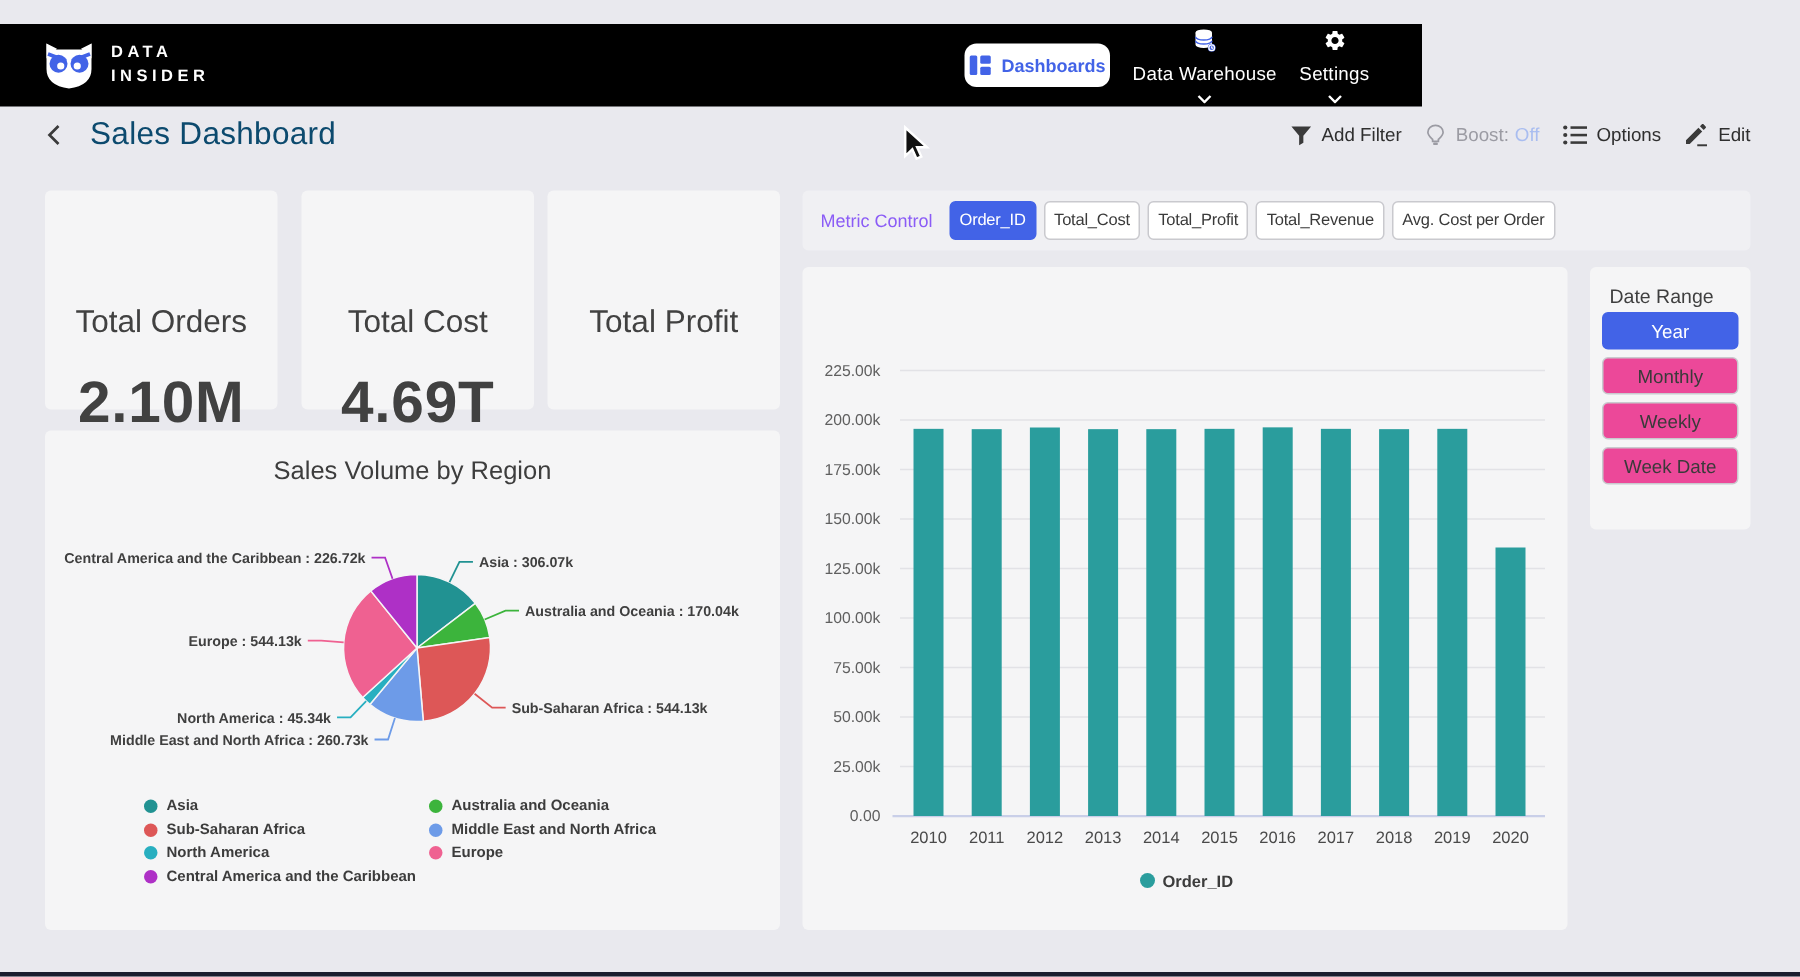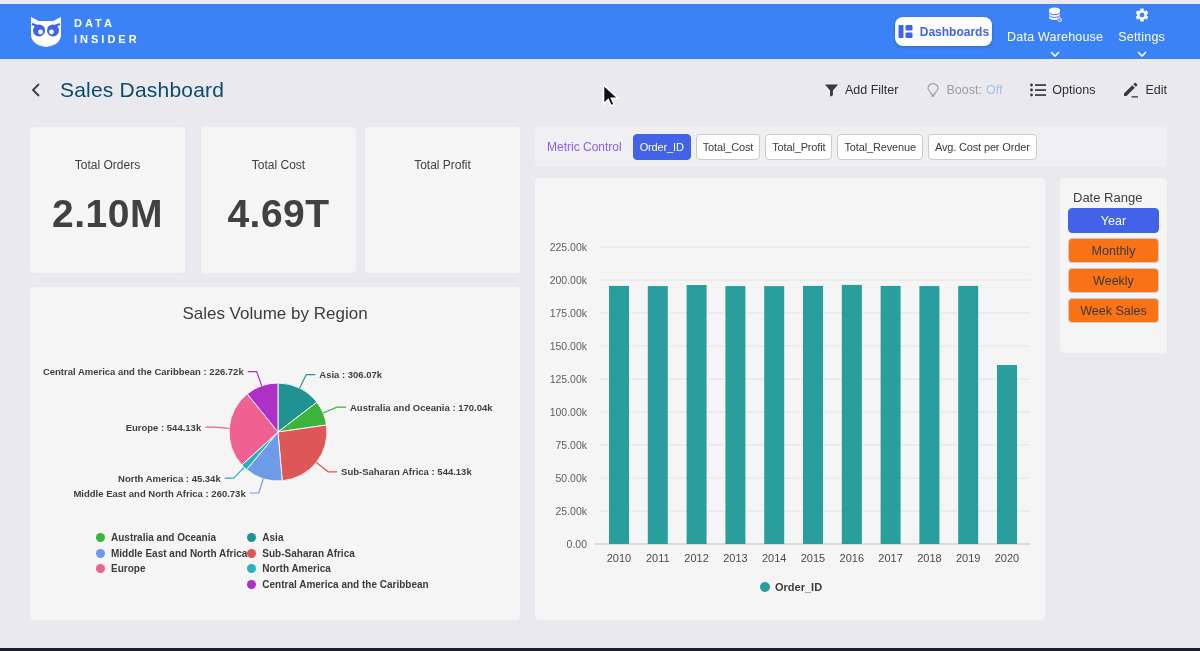--- a/index.html
+++ b/index.html
@@ -1,49 +1,49 @@
 <!DOCTYPE html>
 <html><head>
 <meta charset="utf-8">
 <style>
   * { margin:0; padding:0; box-sizing:border-box; }
   html,body { width:1200px; height:651px; }
   body { font-family:"Liberation Sans", sans-serif; background:#e9e9ee; position:relative; overflow:hidden; }
-  .navbar { position:absolute; left:0; top:4px; width:1200px; height:55px; background:#3b82f6; display:flex; align-items:center; justify-content:space-between; padding:0 35px 0 28px; }
+  .navbar { position:absolute; left:0; top:16px; width:948px; height:55px; background:#000000; display:flex; align-items:center; justify-content:space-between; padding:0 35px 0 28px; }
   .brand { display:flex; align-items:center; gap:10px; }
   .brand-text { color:#fff; font-size:11px; font-weight:bold; letter-spacing:3px; line-height:1.4; }
   .nav-right { display:flex; align-items:center; gap:15px; }
   .dash-btn { display:flex; align-items:center; gap:7px; background:#fff; border:none; border-radius:8px; padding:7px 3px; color:#4263e7; font-size:12px; font-weight:bold; font-family:inherit; box-shadow:0 1px 3px rgba(0,0,0,.2); cursor:pointer; }
   .nav-item { display:flex; align-items:center; gap:7px; color:#fff; font-size:12.5px; font-weight:normal; cursor:pointer; letter-spacing:.2px;flex-direction:column; }
   .page-header { position:absolute; left:0; top:55px; width:1200px; height:70px; display:flex; align-items:center; padding:0 33px 0 28px; }
   .back-icon { margin-right:16px; display:flex; align-items:center; }
   .page-title { font-size:21px; font-weight:normal; color:#0c4a6e; letter-spacing:.2px; }
-  .header-actions { margin-left:auto; display:flex; align-items:center; gap:28px; }
+  .header-actions { margin-left:auto; display:flex; align-items:center; gap:16px; }
   .h-action { display:flex; align-items:center; gap:6px; font-size:12.5px; color:#2f2f2f; font-weight:normal; cursor:pointer; }
   .boost-label { color:#9b9ba3; }
   .boost-off { color:#a9bdf0; margin-left:-2px; }
   .card { position:absolute; background:#f5f5f6; border-radius:4px; }
   .kpi { width:155px; height:146px; display:flex; flex-direction:column; align-items:center; padding-top:31px; }
-  .kpi-label { font-size:12px; color:#414141; }
+  .kpi-label { font-size:21px; color:#414141;margin-top:45px; }
   .kpi-value { font-size:39px; font-weight:bold; color:#414141; margin-top:20px; letter-spacing:.5px; }
   .metric-bar { position:absolute; left:535px; top:127px; width:632px; height:40px; background:#f0f0f3; border-radius:4px; display:flex; align-items:center; }
   .metric-label { margin-left:12px; font-size:12px; color:#8b5cf6; flex:none; }
   .chips { display:flex; gap:5px; margin-left:11px; }
   .chip { font-family:inherit; font-size:11px; letter-spacing:-0.15px; color:#3a3a3a; background:#fff; border:1px solid #c9c9ce; border-radius:4px; padding:0 6px; height:26px; cursor:pointer; white-space:nowrap; }
   .chip.sel { background:#4263e7; color:#fff; border-color:#4263e7; }
   .chart-title { position:absolute; width:100%; text-align:center; font-size:17px; color:#3d3d3d; }
   .pie-legend { position:absolute; left:66px; top:245px; display:flex; }
   .leg-col { display:flex; flex-direction:column; gap:4.5px; }
   .leg-col.c1 { width:190px; }
   .leg-item { display:flex; align-items:center; gap:6px; font-size:10px; font-weight:bold; color:#3c3c3c; cursor:pointer; }
   .leg-dot { width:9px; height:9px; border-radius:50%; flex:none; }
   .date-panel { position:absolute; left:1060px; top:178px; width:107px; height:175px; background:#f5f5f6; border-radius:4px; }
   .dr-label { position:absolute; left:13px; top:12px; font-size:13px; color:#3f3f3f; }
   .dr-buttons { position:absolute; left:8px; top:30px; display:flex; flex-direction:column; gap:5px; width:91px; }
-  .dbtn { font-family:inherit; height:25px; font-size:12.5px; color:#3a3a3a; background:#f97316; border:1px solid #c9c9ce; border-radius:4px; cursor:pointer; }
+  .dbtn { font-family:inherit; height:25px; font-size:12.5px; color:#3a3a3a; background:#ec4899; border:1px solid #c9c9ce; border-radius:4px; cursor:pointer; }
   .dbtn.sel { background:#4263e7; color:#fff; border-color:#4263e7; }
   .pie-label { font-size:9.5px; font-weight:bold; fill:#3f3f3f; }
   .footer-bar { position:absolute; left:0; top:648px; width:1200px; height:3px; background:#1a1d2e; }
   .cursor { position:absolute; left:598px; top:83px; }
 </style>
 </head>
 <body>
 
 <header class="navbar">
   <div class="brand">
@@ -182,50 +182,50 @@
       <polyline points="214.1,180.4 203.7,191.2 194.7,191.2" fill="none" stroke="#28afc0" stroke-width="1.2"></polyline>
       <text x="190.7" y="194.7" text-anchor="end" class="pie-label">North America : 45.34k</text>
       <path d="M248,145L211.8,178.0A49,49,0,0,1,217.2,106.9Z" fill="#ef6191" stroke="#f5f5f6" stroke-width="1"></path>
       <polyline points="199.1,141.3 184.2,140.1 175.2,140.1" fill="none" stroke="#ef6191" stroke-width="1.2"></polyline>
       <text x="171.2" y="143.6" text-anchor="end" class="pie-label">Europe : 544.13k</text>
       <path d="M248,145L217.2,106.9A49,49,0,0,1,248.0,96.0Z" fill="#ae30c6" stroke="#f5f5f6" stroke-width="1"></path>
       <polyline points="231.7,98.8 226.7,84.7 217.7,84.7" fill="none" stroke="#ae30c6" stroke-width="1.2"></polyline>
       <text x="213.7" y="88.2" text-anchor="end" class="pie-label">Central America and the Caribbean : 226.72k</text>
     </svg>
   <div class="pie-legend" id="pie-legend">
+      <div class="leg-col c1">
+        <div class="leg-item">
+          <span class="leg-dot" style="background: rgb(33, 146, 146);"></span>
+          <span>Asia</span>
+        </div>
+        <div class="leg-item">
+          <span class="leg-dot" style="background: rgb(221, 87, 87);"></span>
+          <span>Sub-Saharan Africa</span>
+        </div>
+        <div class="leg-item">
+          <span class="leg-dot" style="background: rgb(40, 175, 192);"></span>
+          <span>North America</span>
+        </div>
+        <div class="leg-item">
+          <span class="leg-dot" style="background: rgb(174, 48, 198);"></span>
+          <span>Central America and the Caribbean</span>
+        </div>
+      </div>
       <div class="leg-col">
         <div class="leg-item">
           <span class="leg-dot" style="background: rgb(60, 180, 60);"></span>
           <span>Australia and Oceania</span>
         </div>
         <div class="leg-item">
           <span class="leg-dot" style="background: rgb(109, 155, 232);"></span>
           <span>Middle East and North Africa</span>
         </div>
         <div class="leg-item">
           <span class="leg-dot" style="background: rgb(239, 97, 145);"></span>
           <span>Europe</span>
-        </div>
-      </div>
-      <div class="leg-col c1">
-        <div class="leg-item">
-          <span class="leg-dot" style="background: rgb(33, 146, 146);"></span>
-          <span>Asia</span>
-        </div>
-        <div class="leg-item">
-          <span class="leg-dot" style="background: rgb(221, 87, 87);"></span>
-          <span>Sub-Saharan Africa</span>
-        </div>
-        <div class="leg-item">
-          <span class="leg-dot" style="background: rgb(40, 175, 192);"></span>
-          <span>North America</span>
-        </div>
-        <div class="leg-item">
-          <span class="leg-dot" style="background: rgb(174, 48, 198);"></span>
-          <span>Central America and the Caribbean</span>
         </div>
       </div>
     </div>
 </div>
 
 <div class="card" style="left:535px; top:178px; width:510px; height:442px;">
   <svg id="bar-svg" width="510" height="442" viewBox="0 0 510 442" style="position:absolute; top:0; left:0;">
       <text x="52" y="369.5" text-anchor="end" font-size="10.5" fill="#5f5f5f">0.00</text>
       <line x1="65" y1="333" x2="495" y2="333" stroke="#e2e2e6" stroke-width="1"></line>
       <text x="52" y="336.5" text-anchor="end" font-size="10.5" fill="#5f5f5f">25.00k</text>
@@ -272,21 +272,21 @@
       <text x="240" y="413" font-size="11" font-weight="bold" fill="#3c3c3c">Order_ID</text>
     </svg>
 </div>
 
 <div class="date-panel">
   <div class="dr-label">Date Range</div>
   <div class="dr-buttons" id="dr-buttons">
       <button class="dbtn sel">Year</button>
       <button class="dbtn">Monthly</button>
       <button class="dbtn">Weekly</button>
-      <button class="dbtn">Week Sales</button>
+      <button class="dbtn">Week Date</button>
     </div>
 </div>
 
 <div class="footer-bar"></div>
 
 <svg class="cursor" width="26" height="27" viewBox="0 0 26 27">
   <path d="M5.5,2 L5.5,21 L10.2,16.5 L13,22.8 L16.2,21.4 L13.4,15.2 L20,15.2 Z" fill="#111" stroke="#fff" stroke-width="1.6"></path>
 </svg>
 
 </body></html>

